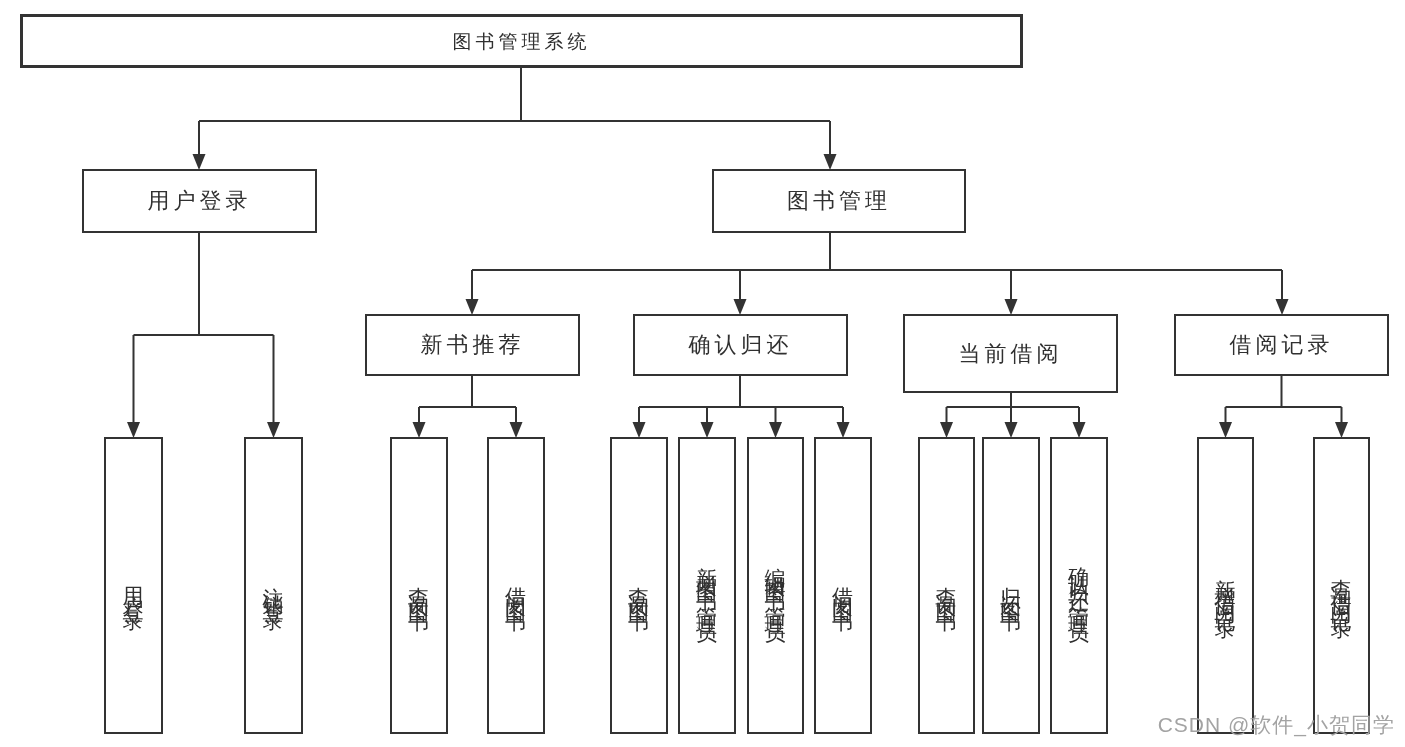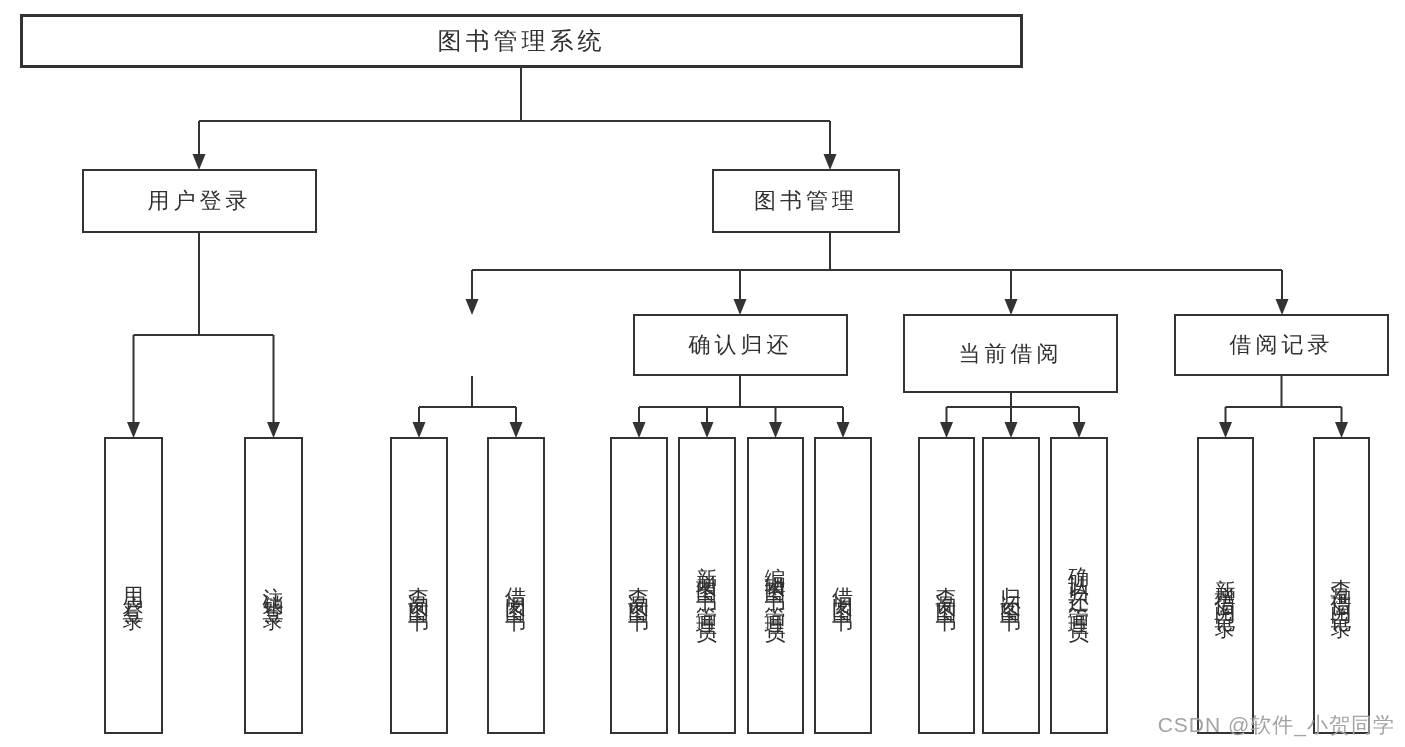--- a/index.html
+++ b/index.html
@@ -32,21 +32,21 @@
     justify-content: center;
     text-align: center;
   }
   .node.h {
     font-size: 22px;
     letter-spacing: 4px;
     line-height: 1;
   }
   .node.root {
     border-width: 3px;
-    font-size: 24px;
+    font-size: 19px;
     letter-spacing: 4px;
   }
   .node.v {
     writing-mode: vertical-rl;
     text-orientation: mixed;
     font-size: 21px;
     letter-spacing: 8px;
     line-height: 1;
   }
   .watermark {
@@ -120,22 +120,23 @@
       <polygon points="1004.5,422 1017.5,422 1011,438"></polygon>
       <polygon points="1072.5,422 1085.5,422 1079,438"></polygon>
       <polygon points="1219,422 1232,422 1225.5,438"></polygon>
       <polygon points="1335,422 1348,422 1341.5,438"></polygon>
     </g>
   </svg>
 
   <div class="node h root" style="left:20px;top:14px;width:1003px;height:54px;">图书管理系统</div>
 
   <div class="node h" style="left:82px;top:169px;width:235px;height:64px;">用户登录</div>
-  <div class="node h" style="left:712px;top:169px;width:188px;height:64px;">图书管理</div>
+  <div class="node h" style="left:712px;top:169px;width:254px;height:64px;">图书管理</div>
 
+  <div class="node h" style="left:365px;top:314px;width:215px;height:62px;">新书推荐</div>
   <div class="node h" style="left:633px;top:314px;width:215px;height:62px;">确认归还</div>
   <div class="node h" style="left:903px;top:314px;width:215px;height:79px;">当前借阅</div>
   <div class="node h" style="left:1174px;top:314px;width:215px;height:62px;">借阅记录</div>
 
   <div class="node v" style="left:104px;top:437px;width:59px;height:297px;">用户登录</div>
   <div class="node v" style="left:244px;top:437px;width:59px;height:297px;">注销登录</div>
 
   <div class="node v" style="left:390px;top:437px;width:58px;height:297px;">查询图书</div>
   <div class="node v" style="left:487px;top:437px;width:58px;height:297px;">借阅图书</div>
 

